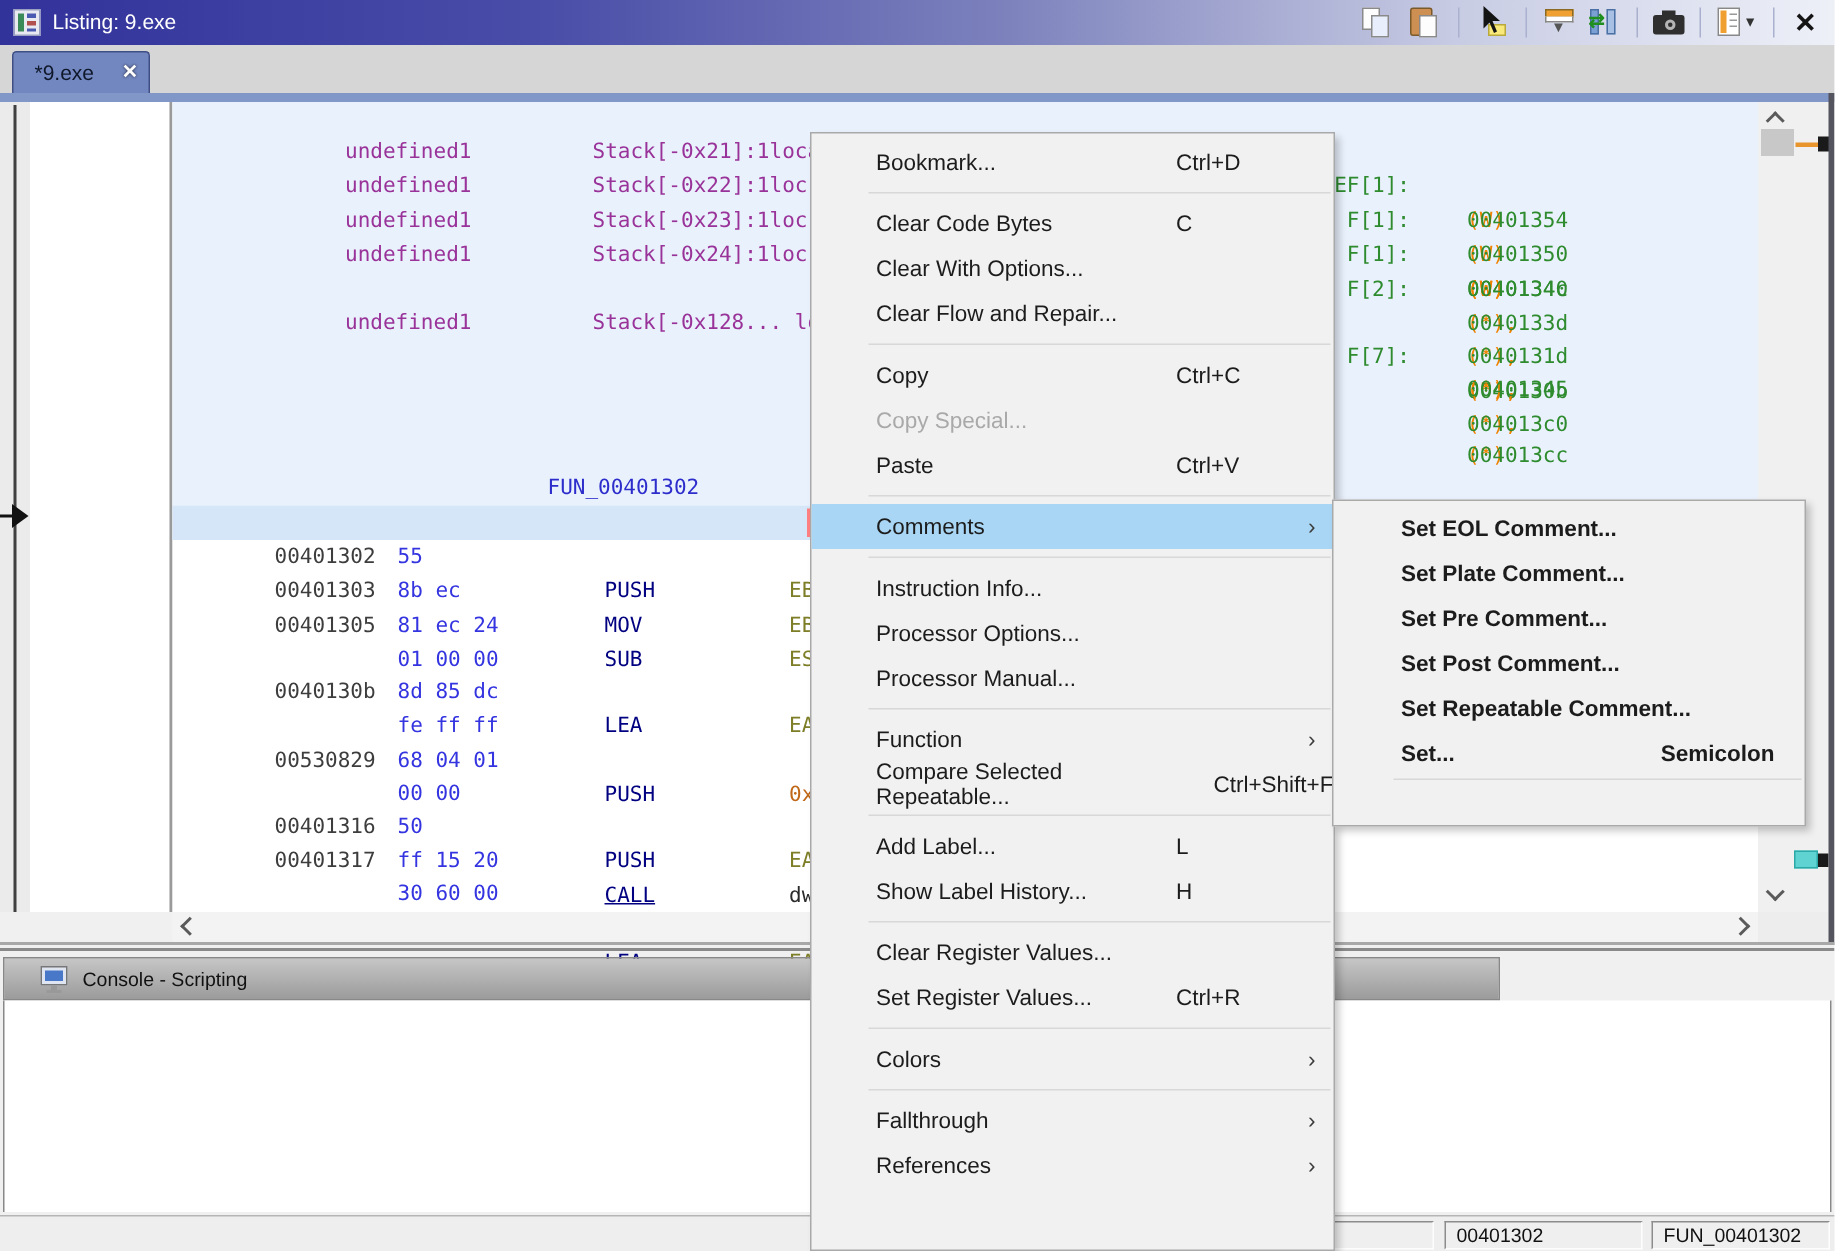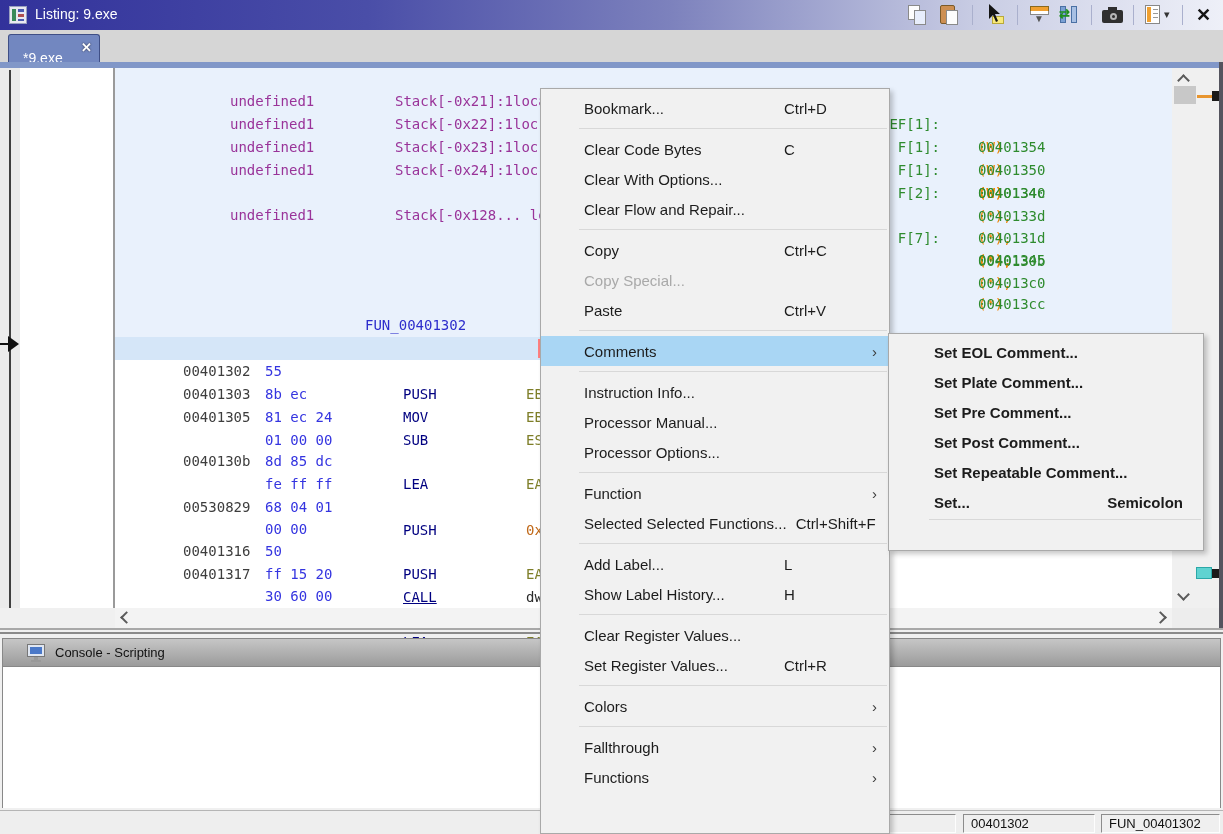--- a/index.html
+++ b/index.html
@@ -36,21 +36,21 @@
   .optico-bar { position:absolute; left:5px; top:5px; width:4px; height:15px; background:#f0a030; }
   .optico-line { position:absolute; left:11px; width:5px; height:1px; background:#999; }
   .caret { position:absolute; left:22px; top:6px; font-size:11px; color:#333; }
   .cursor-yellow { position:absolute; left:10px; top:14px; width:12px; height:8px; background:#f8e97a; border:1px solid #b9a93a; }
   .close-x { position:absolute; left:6px; top:2px; font-size:18px; font-weight:bold; color:#141414; }
 
   
   .tabbar { position:absolute; left:0; top:30px; width:1223px; height:32px; background:#d6d6d6; }
   .tab { position:absolute; left:8px; top:4px; width:92px; height:28px; background:#7287c0;
     border:1px solid #3f4f86; border-bottom:none; border-radius:3px 3px 0 0; }
-  .tab-label { position:absolute; left:14px; top:15px; color:#ffffff; font-size:14px; }
+  .tab-label { position:absolute; left:14px; top:5px; color:#0f172a; font-size:14px; }
   .tab-close { position:absolute; right:7px; top:5px; color:#fff; font-size:13px; font-weight:bold;
     text-shadow:0 0 2px #223; }
 
   
   .listing-strip { position:absolute; left:0; top:62px; width:1223px; height:6px; background:#8197c8; }
   .margin-col { position:absolute; left:0; top:68px; width:20px; height:540px; background:#ebebeb; }
   .margin-line { position:absolute; left:9px; top:70px; width:2px; height:538px; background:#3f3f3f; }
   .marker-line { position:absolute; left:0; top:343px; width:9px; height:2px; background:#111; }
   .marker-tri { position:absolute; left:8px; top:336px; width:0; height:0;
     border-top:8px solid transparent; border-bottom:8px solid transparent; border-left:11px solid #111; }
@@ -92,21 +92,21 @@
   .chev.right { transform:rotate(-45deg); }
   .mk-orange { position:absolute; left:1197px; top:95px; width:15px; height:3px; background:#e8952e; }
   .mk-black1 { position:absolute; left:1212px; top:91px; width:8px; height:10px; background:#1a1a1a; }
   .mk-cyan { position:absolute; left:1196px; top:567px; width:16px; height:12px; background:#5fd3d1; border:1px solid #2ba8a8; }
   .mk-black2 { position:absolute; left:1212px; top:569px; width:7px; height:9px; background:#1a1a1a; }
   .hscroll { position:absolute; left:115px; top:608px; width:1057px; height:20px; background:#f3f3f3; }
   .corner { position:absolute; left:1172px; top:608px; width:47px; height:20px; background:#ededed; }
 
   
   .console-topline { position:absolute; left:0; top:632px; width:1223px; height:2px; background:#8a8a8a; }
-  .console-header { position:absolute; left:2px; top:638px; width:1219px; height:29px;
+  .console-header { position:absolute; left:2px; top:638px; width:998px; height:29px;
     background:linear-gradient(#c6c6c6,#9b9b9b); border:1px solid #888; }
   .console-title { position:absolute; left:52px; top:6px; font-size:13px; color:#111; }
   .mon-frame { position:absolute; left:24px; top:5px; width:18px; height:13px; background:#dfe6f2; border:1px solid #777; }
   .mon-screen { position:absolute; left:2px; top:2px; width:12px; height:7px; background:#4a78c8; }
   .mon-stand { position:absolute; left:31px; top:18px; width:4px; height:3px; background:#999; }
   .mon-base { position:absolute; left:28px; top:21px; width:10px; height:2px; background:#999; }
   .console-body { position:absolute; left:2px; top:667px; width:1219px; height:141px; background:#fff;
     border-left:1px solid #888; border-right:1px solid #888; }
 
   
@@ -377,32 +377,32 @@
   <div class="msep"></div>
   <div class="mi hl">
     <span class="mi-label">Comments</span>
     <span class="mi-arrow">›</span>
   </div>
   <div class="msep"></div>
   <div class="mi">
     <span class="mi-label">Instruction Info...</span>
   </div>
   <div class="mi">
+    <span class="mi-label">Processor Options...</span>
+  </div>
+  <div class="mi">
     <span class="mi-label">Processor Manual...</span>
-  </div>
-  <div class="mi">
-    <span class="mi-label">Processor Options...</span>
   </div>
   <div class="msep"></div>
   <div class="mi">
     <span class="mi-label">Function</span>
     <span class="mi-arrow">›</span>
   </div>
   <div class="mi inline">
-    <span class="mi-label">Selected Selected Functions...</span>
+    <span class="mi-label">Compare Selected Repeatable...</span>
     <span class="mi-shortcut">Ctrl+Shift+F</span>
   </div>
   <div class="msep"></div>
   <div class="mi">
     <span class="mi-label">Add Label...</span>
     <span class="mi-shortcut">L</span>
   </div>
   <div class="mi">
     <span class="mi-label">Show Label History...</span>
     <span class="mi-shortcut">H</span>
@@ -419,21 +419,21 @@
   <div class="mi">
     <span class="mi-label">Colors</span>
     <span class="mi-arrow">›</span>
   </div>
   <div class="msep"></div>
   <div class="mi">
     <span class="mi-label">Fallthrough</span>
     <span class="mi-arrow">›</span>
   </div>
   <div class="mi">
-    <span class="mi-label">Functions</span>
+    <span class="mi-label">References</span>
     <span class="mi-arrow">›</span>
   </div>
 </div>
 
 <div class="menu comments-submenu">
   <div class="smi">
     <span class="mi-label">Set EOL Comment...</span>
   </div>
   <div class="smi">
     <span class="mi-label">Set Plate Comment...</span>

